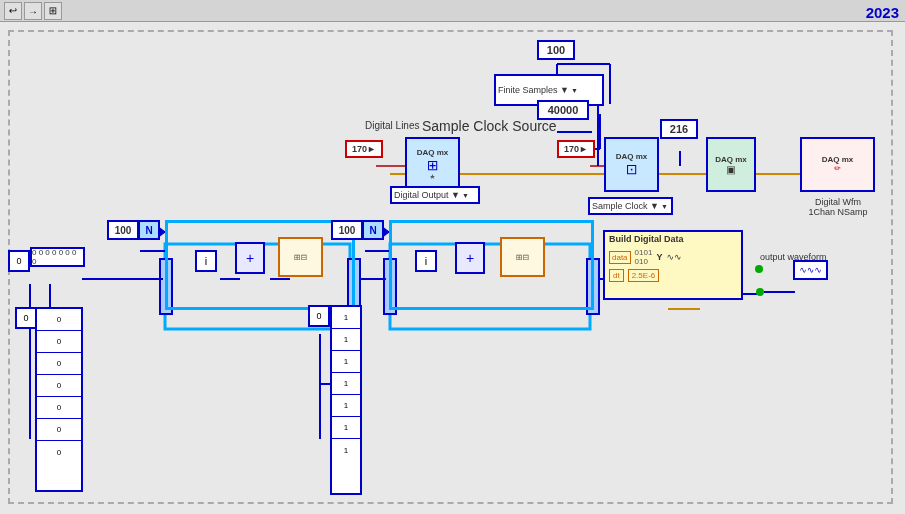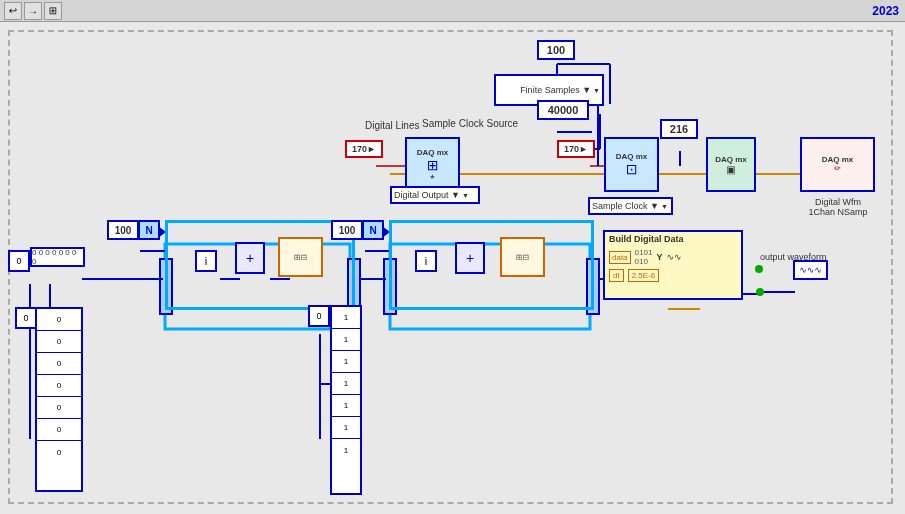--- a/index.html
+++ b/index.html
@@ -32,21 +32,21 @@
       display: flex;
       align-items: center;
       justify-content: center;
       cursor: pointer;
       font-size: 10px;
     }
     .year-label {
       position: absolute;
       top: 4px;
       right: 6px;
-      font-size: 12px;
+      font-size: 15px;
       color: #0000cc;
       font-weight: bold;
     }
     
     .diagram-area {
       position: absolute;
       top: 22px;
       left: 0;
       width: 905px;
       height: 492px;
@@ -221,29 +221,29 @@
     <line x1="730" y1="130" x2="760" y2="130" stroke="#cc8800" stroke-width="2"></line>
     <line x1="760" y1="130" x2="800" y2="130" stroke="#cc8800" stroke-width="2"></line>
 
     <line x1="598" y1="42" x2="598" y2="122" stroke="#0000cc" stroke-width="2"></line>
   </svg>
 
   <div class="num-box" style="left:537px;top:18px;width:38px;height:20px;font-size:11px;">
     <span>100</span>
   </div>
 
-  <div class="dropdown-box" style="left:494px;top:52px;width:110px;height:32px;justify-content:flex-end;">
+  <div class="dropdown-box" style="left:494px;top:52px;width:110px;height:32px;">
     <span style="font-size:9px;">Finite Samples ▼</span>
   </div>
 
   <div class="num-box" style="left:537px;top:78px;width:52px;height:20px;font-size:11px;">
     <span>40000</span>
   </div>
 
-  <div class="block-title" style="left:422px;top:96px;font-size:10px;color:#333;">
+  <div class="block-title" style="left:422px;top:96px;font-size:14px;color:#333;">
     <span>Sample Clock Source</span>
   </div>
 
   <div class="block-title" style="left:337px;top:98px;font-size:10px;color:#333;padding-left:28px;">
     <span>Digital Lines</span>
   </div>
 
   <div class="num-box" style="left:345px;top:118px;width:38px;height:18px;font-size:9px;border-color:#cc0000;">
     <span>170►</span>
   </div>

